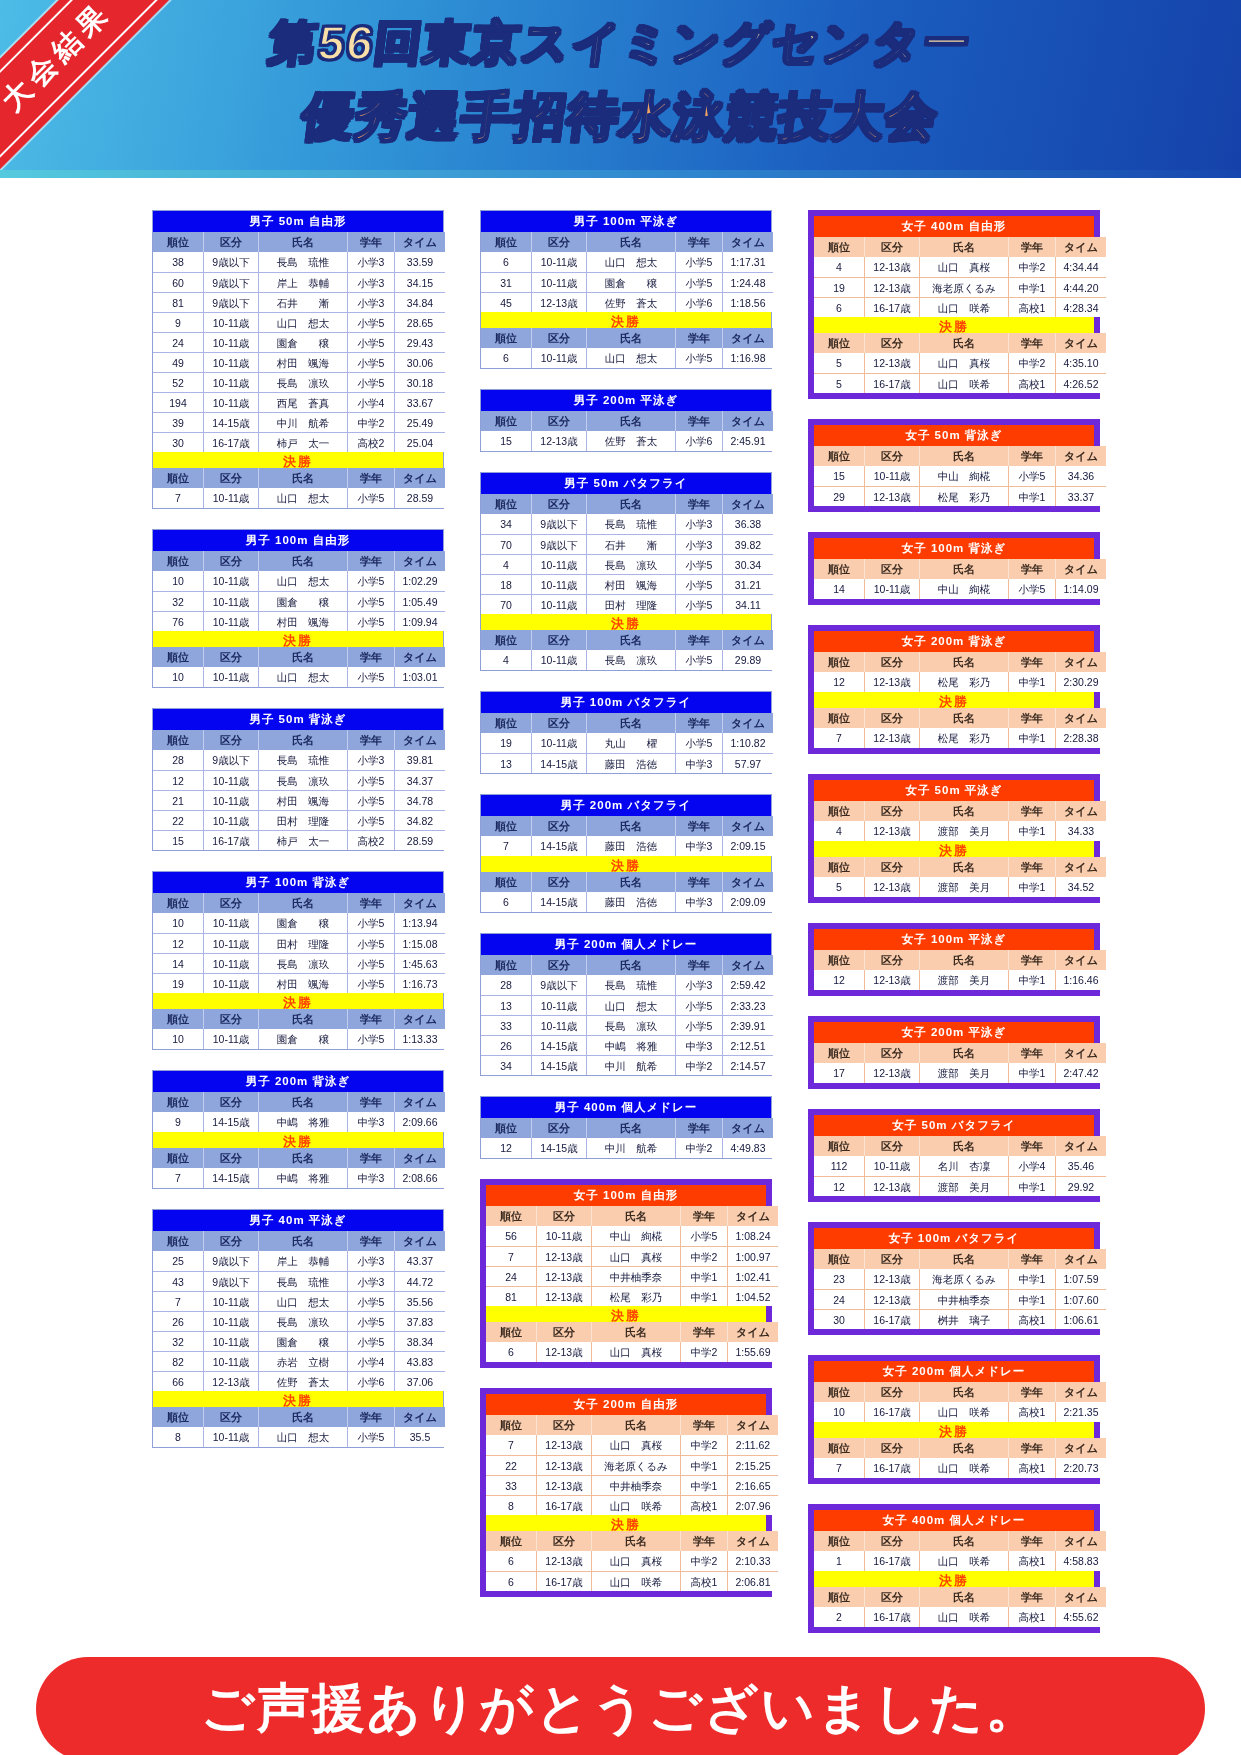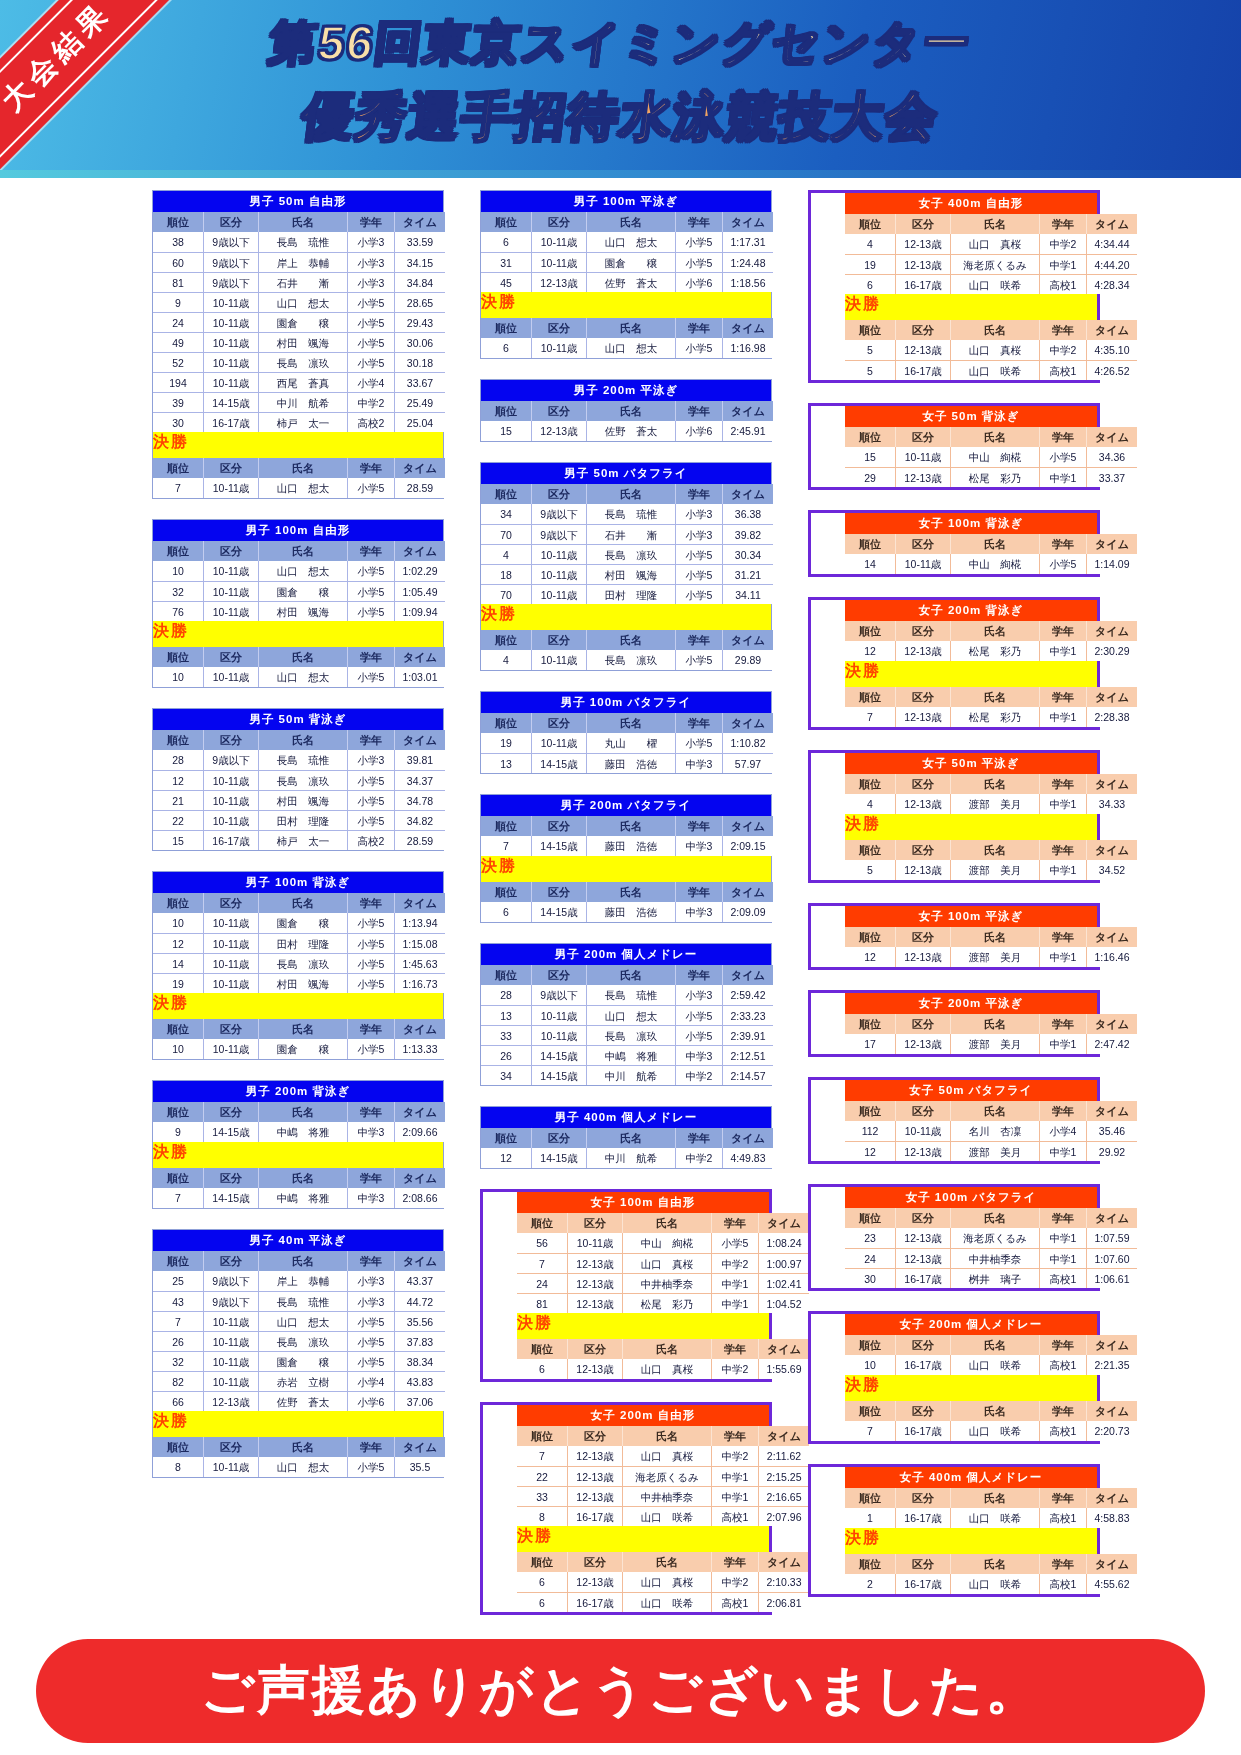--- a/index.html
+++ b/index.html
@@ -33,33 +33,33 @@
     box-shadow:0 0 0 2px rgba(255,255,255,.55);
   }
   .ribbon-inner{
     width:100%; height:62px; border-top:2px solid #fff; border-bottom:2px solid #fff;
     display:flex; align-items:center; justify-content:center;
     color:#fff; font-size:29px; font-weight:bold; letter-spacing:6px;
   }
 
   
   .content{ display:flex; gap:36px; padding:12px 0 0 152px; align-items:flex-start; }
-  .col{ width:292px; display:flex; flex-direction:column; gap:20px; }
+  .col{ width:292px; display:flex; flex-direction:column; gap:20px;margin-top:20px; }
 
   .tbl{ width:100%; font-size:10.5px; line-height:20px; }
   .tbl.male  { border:1px solid #8fa0d8; }
-  .tbl.female{ border:3px solid #6d28d9;padding-left:34px; }
+  .tbl.female{ border:6px solid #6d28d9; }
 
   .t-title{ height:21px; line-height:21px; text-align:center; color:#fff;
             font-weight:bold; font-size:11.5px; letter-spacing:1px; }
   .male   .t-title{ background:var(--male-header,#0404f0); }
   .female .t-title{ background:var(--female-header,#ff3c00); }
 
-  .t-final{ height:26px; line-height:20px; font-weight:bold;
-            font-size:16px; letter-spacing:2px;
+  .t-final{ height:16px; line-height:20px; text-align:center; font-weight:bold;
+            font-size:13px; letter-spacing:2px;
             background:var(--final-band,#ffff00); color:var(--final-text,#ff4400); }
 
   .row{ display:grid; grid-template-columns:50px 55px 89px 47px 51px; }
   .cell{ text-align:center; height:20px; overflow:hidden; white-space:nowrap; }
 
   .male   .hcell{ background:var(--male-subheader,#8ea6db); color:#1d2a60; }
   .female .hcell{ background:var(--female-subheader,#f9cdad); color:#3a2a20; }
   .hcell{ font-weight:bold; font-size:11px; }
   .male   .hcell + .hcell{ border-left:1px solid #c3cdf0; }
   .female .hcell + .hcell{ border-left:1px solid #fce4d2; }

